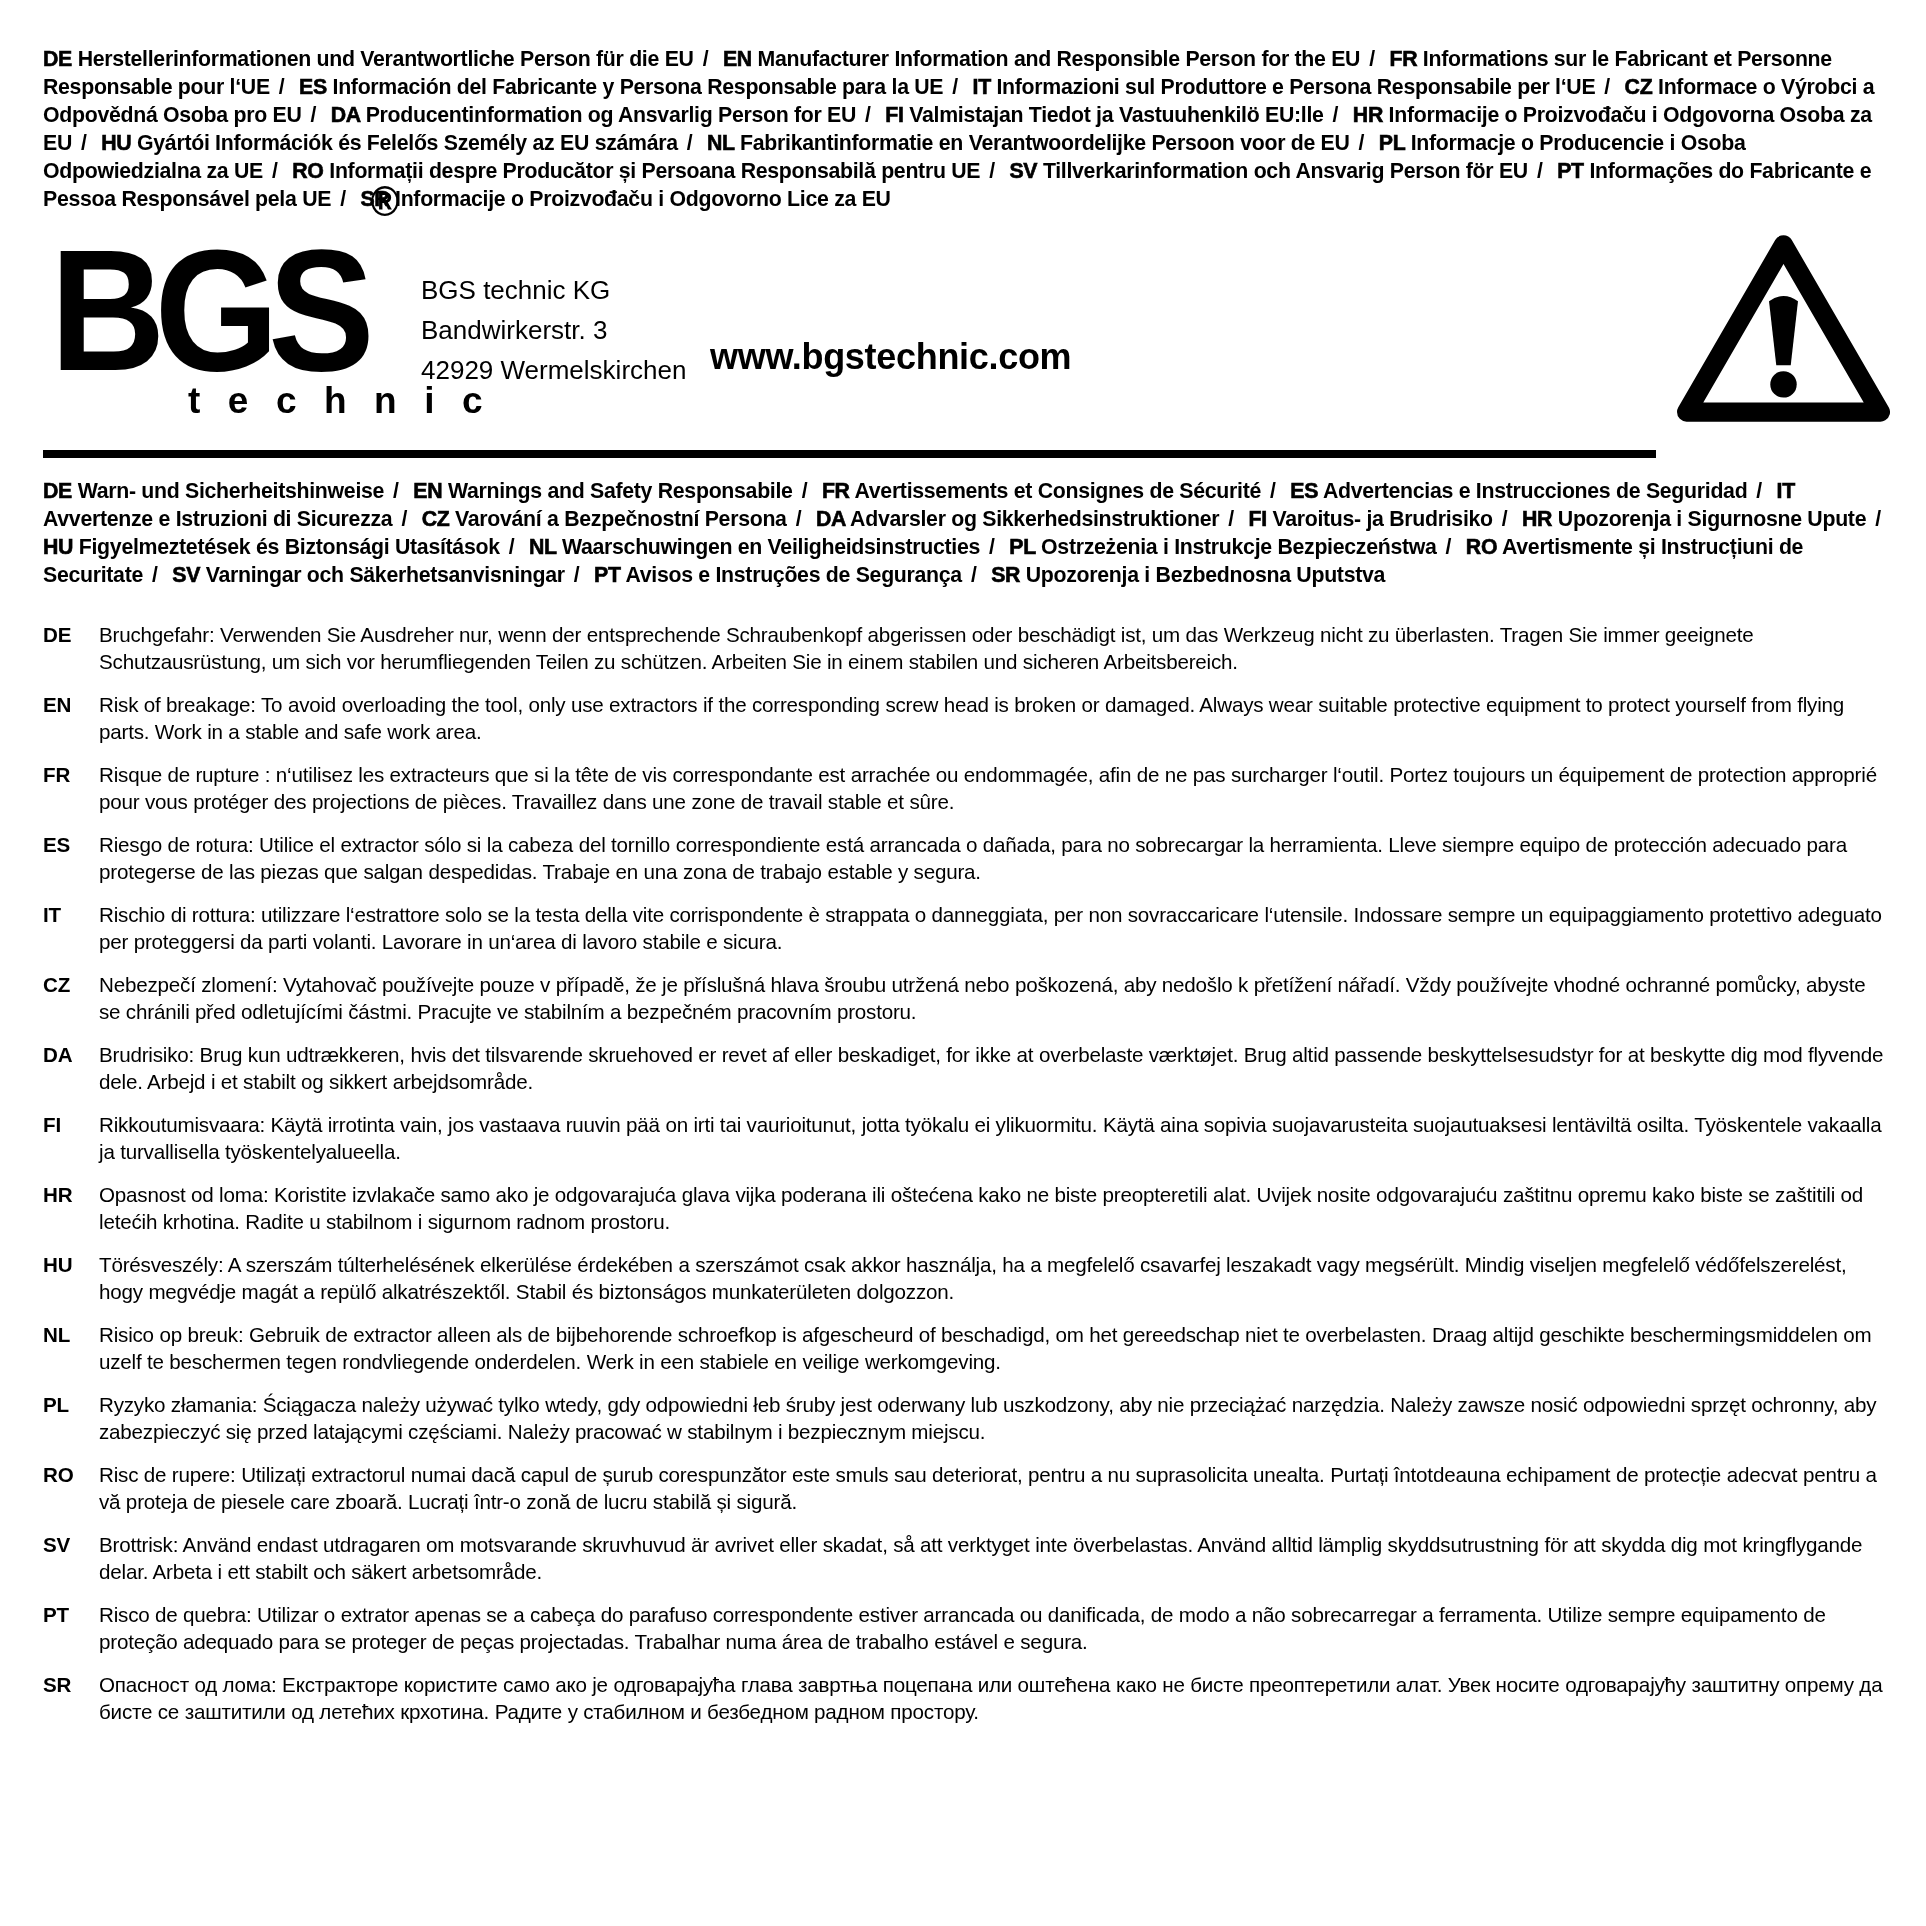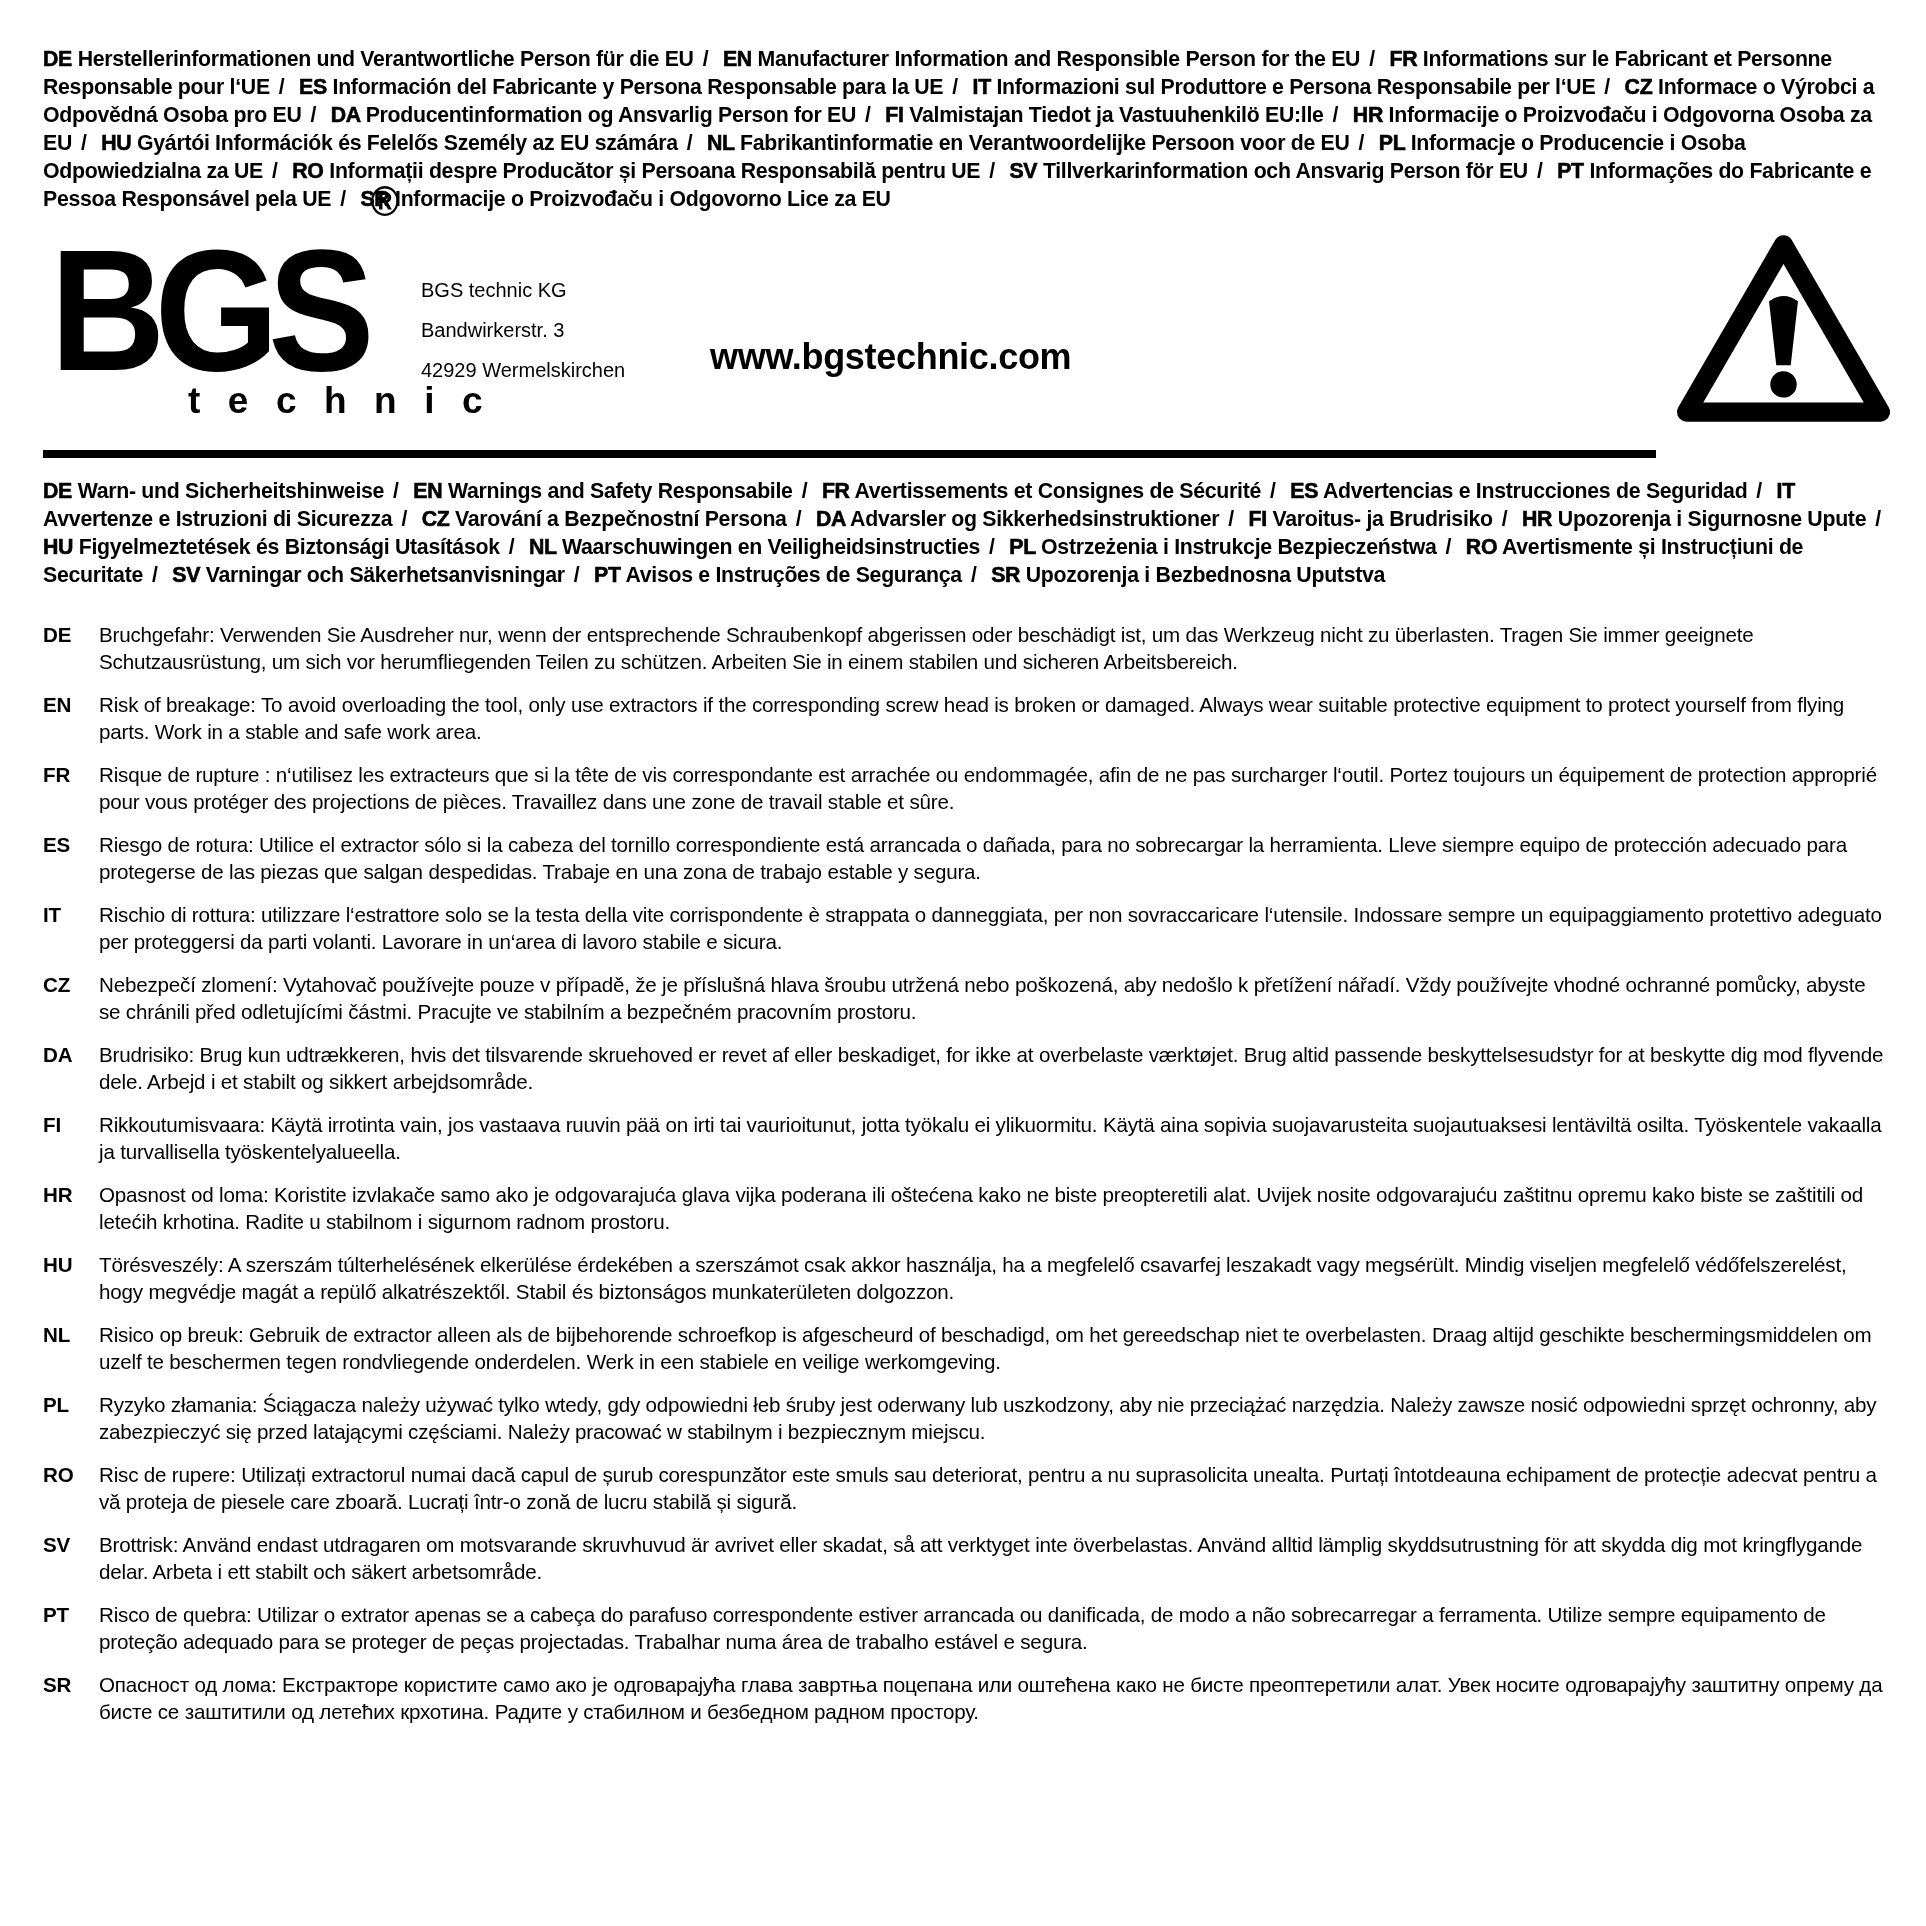--- a/index.html
+++ b/index.html
@@ -28,21 +28,21 @@
     letter-spacing:-11px; transform:scaleY(1.08); transform-origin:left top;
     white-space:nowrap;
   }
   .logo-reg { font-size:39px; letter-spacing:0; vertical-align:super; position:relative; top:-89px; left:6.9px; }
   .logo-sub {
     font-size:37px; font-weight:bold; letter-spacing:27.5px;
     margin-top:1.4px; padding-left:138px; white-space:nowrap;
   }
   .addr-col { padding-top:39px; width:289px; flex:0 0 auto; }
   .contact-col { padding-top:39px; width:344px; flex:0 0 auto; }
-  .addr-col div, .contact-col div { font-size:20px; line-height:40px; }
+  .addr-col div, .contact-col div { font-size:26px; line-height:40px; }
   .website { padding-top:105px; font-size:36px; font-weight:bold; letter-spacing:-0.3px; flex:0 0 auto; }
   .warn-wrap { margin-left:auto; padding-top:2.8px; }
 
   
   .divider { height:7.6px; background:#000; width:1613px; margin-top:11px; }
 
   .warnings-header { margin-top:19px; }
 
   
   .safety-list { margin-top:32px; }

